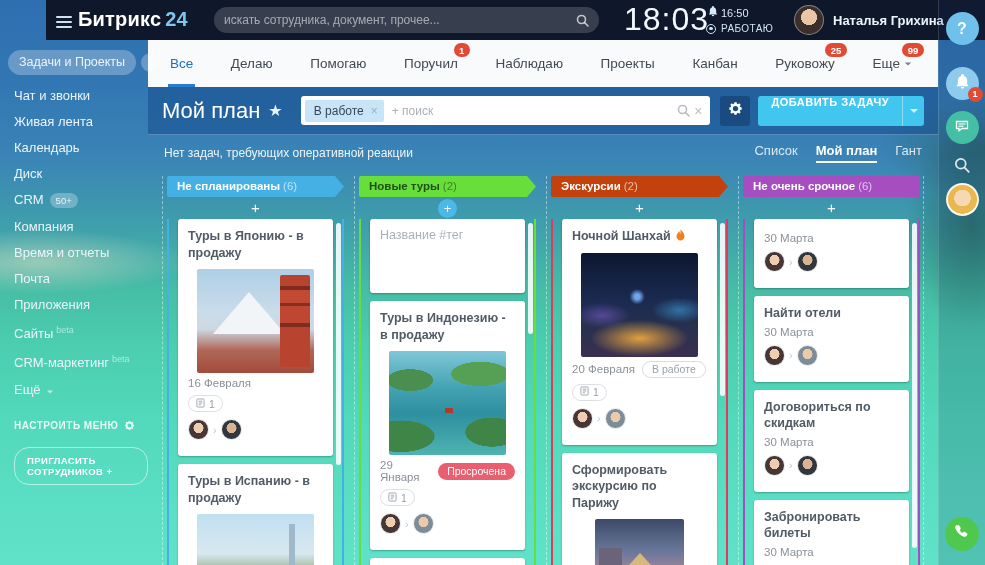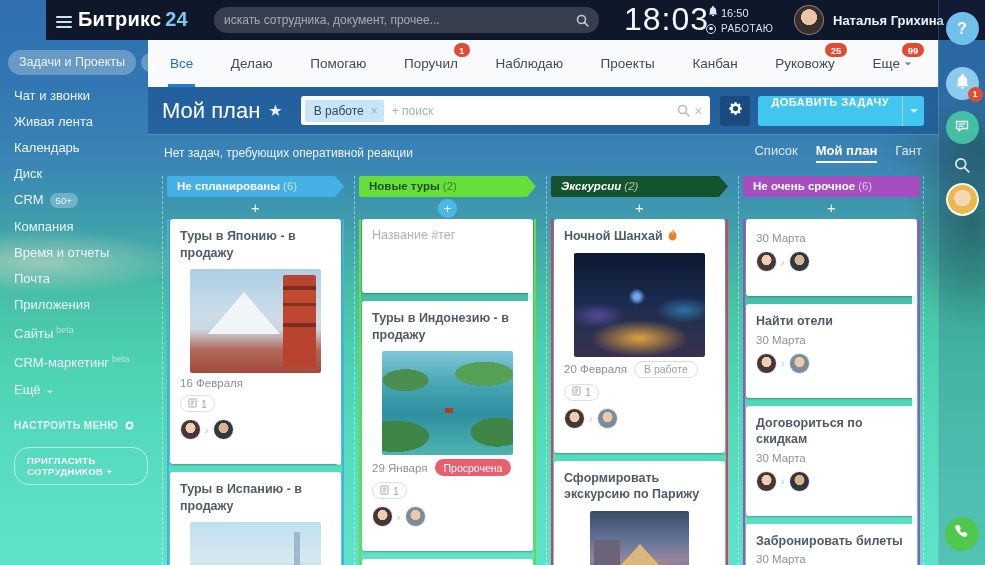--- a/index.html
+++ b/index.html
@@ -103,21 +103,21 @@
   .col-plus.circle .plus-inner { width:19px; height:19px; border-radius:50%; background:#4bb8ea; font-size:13px; line-height:19px; }
   .col-body { flex:1; position:relative; border-left:2px solid; border-right:2px solid; overflow:hidden;
     padding-right:0; }
   .col-scroll { position:absolute; right:1px; top:4px; width:5px; border-radius:3px; background:rgba(255,255,255,.88); z-index:3; }
   .col:nth-child(1) .col-scroll { height:70%; }
   .col:nth-child(2) .col-scroll { height:32%; }
   .col:nth-child(3) .col-scroll { height:50%; }
   .col:nth-child(4) .col-scroll { height:94%; }
   
   .card { background:#fff; border-radius:3px; box-shadow:0 1px 2px rgba(0,0,0,.28);
-    padding:9px 10px 24px; margin:0 1px 8px; cursor:pointer; }
+    padding:9px 10px 16px; margin:0 9px 8px; cursor:pointer; }
   .card-title { font-size:12.5px; font-weight:bold; color:#515b66; line-height:1.32; display:flex; gap:4px; }
   .flame { display:inline-flex; margin-top:1px; }
   .card-img { height:104px; width:87%; margin:8px auto 4px; border-radius:2px; position:relative; overflow:hidden; }
   .img-paris { width:66%; height:112px; }
   .card-meta { display:flex; align-items:center; gap:7px; margin-top:4px; }
   .card-date { font-size:11.5px; color:#8a9099; }
   .badge-overdue { background:#ea5f70; color:#fff; font-size:10.5px; padding:2.5px 9px; border-radius:10px; }
   .badge-status { border:1px solid #d8dbdf; color:#9aa1a9; font-size:10.5px; padding:1.5px 9px; border-radius:10px; background:#fff; }
   .check { display:inline-flex; align-items:center; gap:4px; border:1px solid #dbdee2; border-radius:9px;
     padding:1.5px 7px; color:#9aa1a9; font-size:10.5px; margin-top:6px; }
@@ -354,21 +354,21 @@
                 <svg width="11" height="13" viewBox="0 0 11 13">
                   <path fill="#f2801e" d="M5.5 0C6.3 2.2 9.5 3.6 9.5 7.2c0 2.6-1.8 4.3-4 4.3s-4-1.7-4-4.3C1.5 4.9 3.4 4 3.9 1.9c.7.9 1.2 1.8 1.3 3C6.1 3.6 5.2 1.7 5.5 0z"></path>
                 </svg>
               </span>
             </div>
           </div>
           <div class="col-scroll"></div>
         </div>
       </div>
       <div class="col">
-        <div class="col-head" style="background: #14532d; font-style: italic;"><span class="col-title">Экскурсии</span><span class="col-count">(2)</span></div>
+        <div class="col-head" style="background: #c2410c;"><span class="col-title">Экскурсии</span><span class="col-count">(2)</span></div>
         <div class="col-plus"><span class="plus-inner">+</span></div>
         <div class="col-body" style="border-color: rgb(226, 58, 94);">
           <div class="card"><div class="card-title">
               <span>Ночной Шанхай</span>
               <span class="flame">
                 <svg width="11" height="13" viewBox="0 0 11 13">
                   <path fill="#f2801e" d="M5.5 0C6.3 2.2 9.5 3.6 9.5 7.2c0 2.6-1.8 4.3-4 4.3s-4-1.7-4-4.3C1.5 4.9 3.4 4 3.9 1.9c.7.9 1.2 1.8 1.3 3C6.1 3.6 5.2 1.7 5.5 0z"></path>
                 </svg>
               </span>
             </div><div class="card-img img-shanghai"></div><div class="card-meta">

